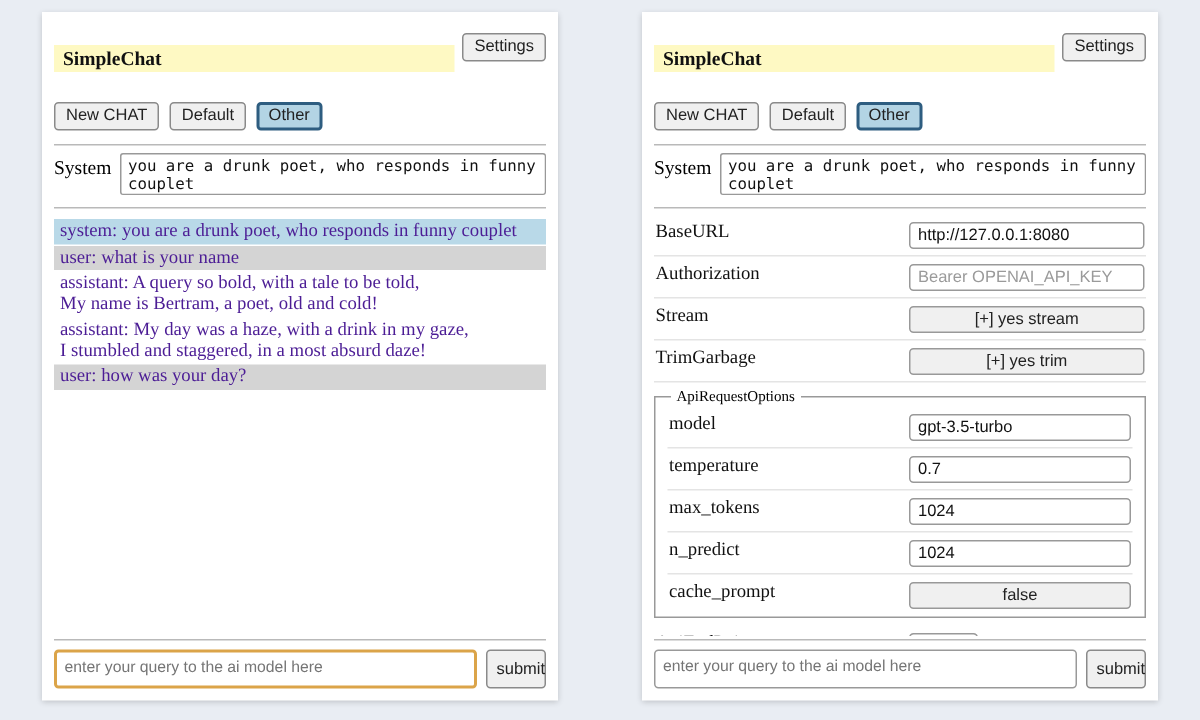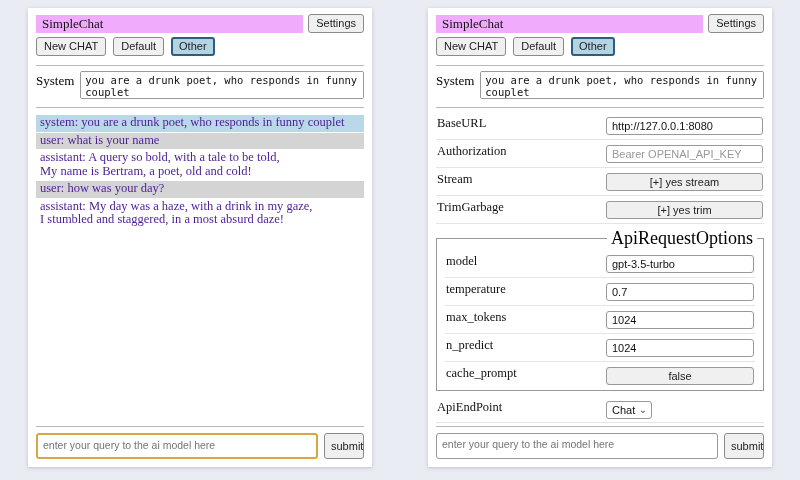--- a/index.html
+++ b/index.html
@@ -15,29 +15,29 @@
     width:344px; height:459px;
     background:#ffffff;
     box-shadow:0 1px 4px rgba(0,0,0,.18);
     padding:6px 8px 8px;
     display:flex; flex-direction:column;
   }
 
   
   .titlebar { display:flex; align-items:center; gap:5px; }
   .title {
-    flex:1; background:#f0abfc; color:#111;
-    font-weight:normal; font-size:13px; padding:2px 6px; line-height:14px;
+    flex:1; background:#fef9c3; color:#111;
+    font-weight:bold; font-size:13px; padding:2px 6px; line-height:14px;margin-top:16px;
   }
   .btn {
     font-family:"Liberation Sans", sans-serif; font-size:11px;
     background:#f0f0f0; border:1px solid #8a8a8a; border-radius:3px;
     padding:2px 7px; color:#222; line-height:13px;
   }
-  .sessions { display:flex; gap:7px; margin:4px 0 7px; }
+  .sessions { display:flex; gap:7px; margin:20px 0 7px; }
   .session-btn.active {
     background:#b3d4e4; border:2px solid #2e5d80; padding:1px 6px;
   }
 
   
   .system-row { display:flex; gap:6px; margin:3px 0 6px; }
   .system-label { font-size:13px; padding-top:2px; }
   .system-ta {
     flex:1; height:28px; resize:none;
     font-family:"DejaVu Sans Mono", monospace; font-size:10.5px;
@@ -69,21 +69,21 @@
   }
   .tinput::placeholder { color:#9a9a9a; }
   .toggle-btn {
     width:100%; font-family:"Liberation Sans", sans-serif; font-size:11px;
     background:#f0f0f0; border:1px solid #999; border-radius:3px;
     padding:2px 0; color:#222;
   }
   fieldset.aro {
     border:1px solid #999; margin:4px 0 5px; padding:1px 8px 4px;
   }
-  fieldset.aro legend { font-size:18px; padding:0 4px; margin-left:2px;text-align:right; }
+  fieldset.aro legend { font-size:10px; padding:0 4px; margin-left:2px; }
   fieldset.aro .control { flex:0 0 148px; }
   .select-box {
     width:100%; background:#fff; border:1px solid #999; border-radius:3px;
     font-family:"Liberation Sans", sans-serif; font-size:11px; color:#111;
     padding:2px 16px 2px 5px; position:relative; line-height:13px;
   }
   .select-box .chev {
     position:absolute; right:4px; top:1px; font-size:10px; color:#555;
   }
 
@@ -119,23 +119,23 @@
     <div class="system-row">
       <span class="system-label">System</span>
       <textarea class="system-ta" style="">you are a drunk poet, who responds in funny couplet</textarea>
     </div>
     <hr class="sep">
     <div class="chat">
       <div class="msg msg-system">system: you are a drunk poet, who responds in funny couplet</div>
       <div class="msg msg-user">user: what is your name</div>
       <div class="msg msg-assistant">assistant: A query so bold, with a tale to be told,
 My name is Bertram, a poet, old and cold!</div>
-      <div class="msg msg-user">user: how was your day?</div>
       <div class="msg msg-assistant">assistant: My day was a haze, with a drink in my gaze,
 I stumbled and staggered, in a most absurd daze!</div>
+      <div class="msg msg-user">user: how was your day?</div>
     </div>
     <hr class="sep">
     <div class="query-row">
       <textarea class="query-ta focused" placeholder="enter your query to the ai model here" style=""></textarea>
       <button class="submit-btn">submit</button>
     </div>
   </div>
 
   <div class="panel">
     <div class="titlebar">

